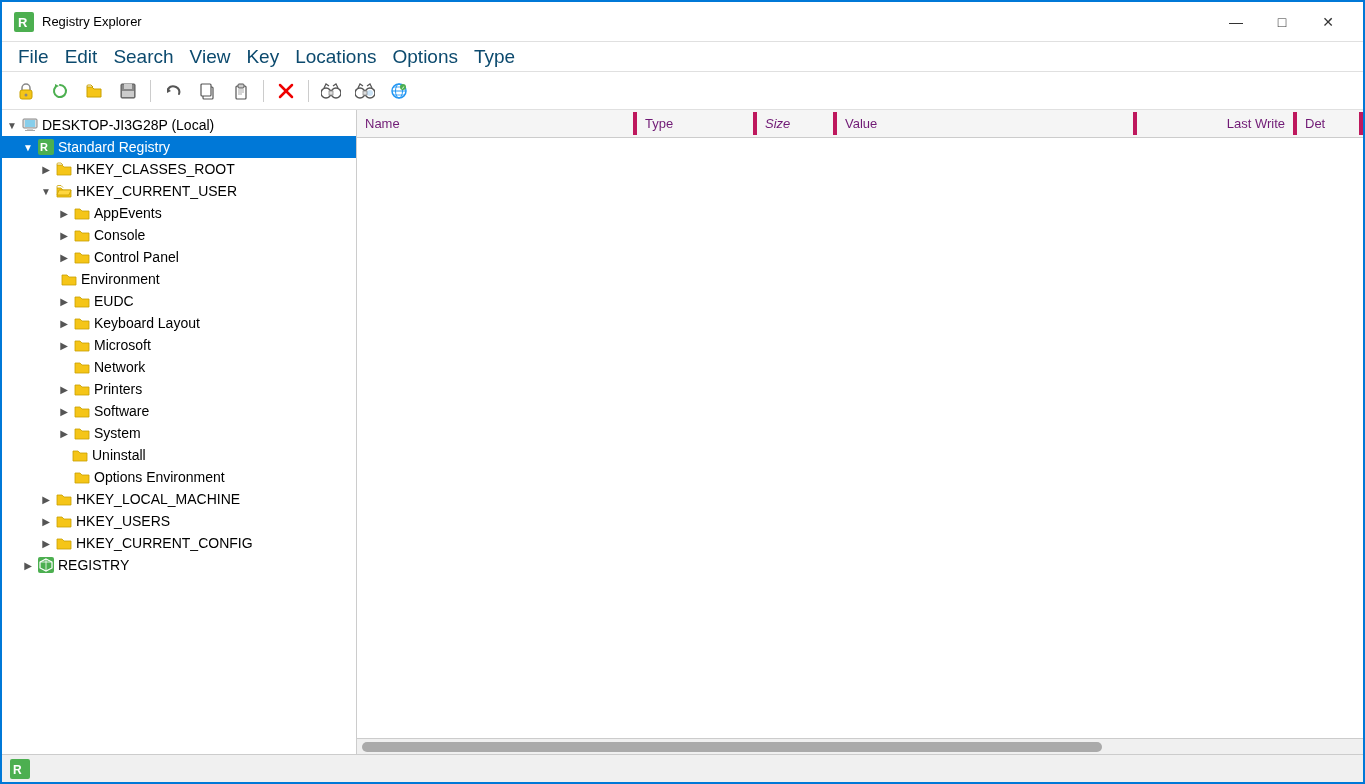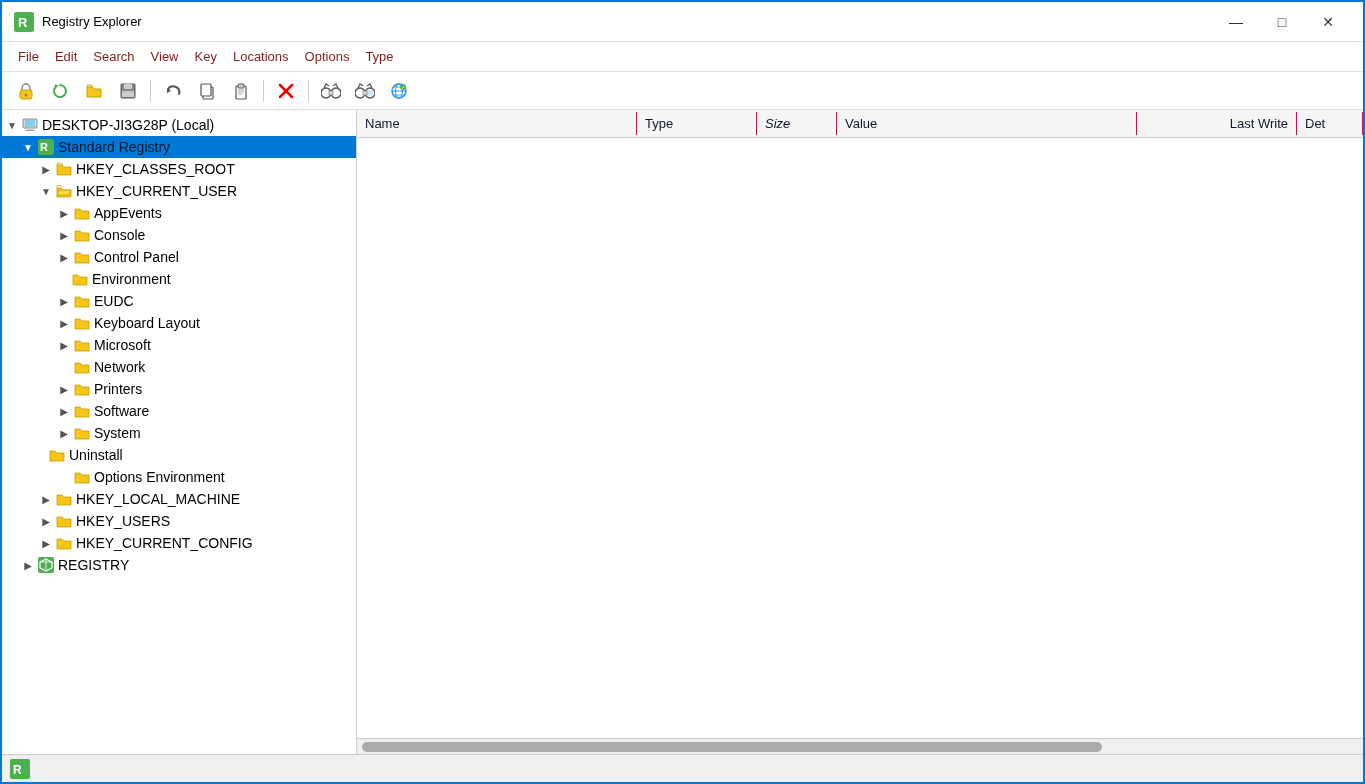--- a/index.html
+++ b/index.html
@@ -66,22 +66,22 @@
       align-items: center;
       padding: 2px 8px;
       border-bottom: 1px solid #e0e0e0;
       height: 30px;
       background: #fff;
     }
 
     .menu-item {
       padding: 3px 8px;
       cursor: pointer;
-      color: #7f1d1d;
-      font-size: 13px;
+      color: #0c4a6e;
+      font-size: 19px;
     }
 
     
     .toolbar {
       display: flex;
       align-items: center;
       padding: 4px 8px;
       border-bottom: 1px solid #e0e0e0;
       height: 38px;
       background: #fff;
@@ -156,22 +156,22 @@
       display: flex;
       border-bottom: 1px solid #ccc;
       background: #f5f5f5;
       height: 28px;
       align-items: center;
     }
 
     .col-header {
       padding: 4px 8px;
       font-size: 13px;
-      color: #0f172a;
-      border-right: 1px solid #be185d;
+      color: #701a75;
+      border-right: 4px solid #be185d;
       cursor: pointer;
       user-select: none;
     }
 
     .col-name { width: 280px; }
     .col-type { width: 120px; }
     .col-size { width: 80px; font-style: italic; }
     .col-value { width: 300px; }
     .col-lastwrite { width: 160px; text-align: right; }
     .col-detail { flex: 1; }
@@ -212,21 +212,21 @@
 
     
     .tree-row {
       display: flex;
       align-items: center;
       height: 22px;
       cursor: pointer;
       white-space: nowrap;
     }
     .tree-row.selected { background: #0078d7; color: white; }
-    .tree-row.selected .item-label { color: #0f172a; }
+    .tree-row.selected .item-label { color: #ffffff; }
 
   </style>
 </head>
 <body>
 
 <div class="title-bar">
 
   <div class="title-bar-top">
     <div class="title-bar-left">
 
@@ -419,85 +419,85 @@
       </div>
 
       <div class="tree-row" style="padding-left:54px;">
         <span class="expand-btn">▶</span>
         <svg width="16" height="16" viewBox="0 0 16 16" style="margin:0 2px;flex-shrink:0;">
           <path d="M1 4h5l2 2h7v8H1z" fill="#f5c518" stroke="#c8a000" stroke-width="0.8"></path>
         </svg>
         <span class="item-label">Control Panel</span>
       </div>
 
+      <div class="tree-row" style="padding-left:41px;">
+        <span class="expand-btn" style="color:transparent;">▶</span>
+        <svg width="16" height="16" viewBox="0 0 16 16" style="margin:0 2px;flex-shrink:0;">
+          <path d="M1 4h5l2 2h7v8H1z" fill="#f5c518" stroke="#c8a000" stroke-width="0.8"></path>
+        </svg>
+        <span class="item-label">Environment</span>
+      </div>
+
+      <div class="tree-row" style="padding-left:54px;">
+        <span class="expand-btn">▶</span>
+        <svg width="16" height="16" viewBox="0 0 16 16" style="margin:0 2px;flex-shrink:0;">
+          <path d="M1 4h5l2 2h7v8H1z" fill="#f5c518" stroke="#c8a000" stroke-width="0.8"></path>
+        </svg>
+        <span class="item-label">EUDC</span>
+      </div>
+
+      <div class="tree-row" style="padding-left:54px;">
+        <span class="expand-btn">▶</span>
+        <svg width="16" height="16" viewBox="0 0 16 16" style="margin:0 2px;flex-shrink:0;">
+          <path d="M1 4h5l2 2h7v8H1z" fill="#f5c518" stroke="#c8a000" stroke-width="0.8"></path>
+        </svg>
+        <span class="item-label">Keyboard Layout</span>
+      </div>
+
+      <div class="tree-row" style="padding-left:54px;">
+        <span class="expand-btn">▶</span>
+        <svg width="16" height="16" viewBox="0 0 16 16" style="margin:0 2px;flex-shrink:0;">
+          <path d="M1 4h5l2 2h7v8H1z" fill="#f5c518" stroke="#c8a000" stroke-width="0.8"></path>
+        </svg>
+        <span class="item-label">Microsoft</span>
+      </div>
+
+      <div class="tree-row" style="padding-left:54px;">
+        <span class="expand-btn" style="color:transparent;">▶</span>
+        <svg width="16" height="16" viewBox="0 0 16 16" style="margin:0 2px;flex-shrink:0;">
+          <path d="M1 4h5l2 2h7v8H1z" fill="#f5c518" stroke="#c8a000" stroke-width="0.8"></path>
+        </svg>
+        <span class="item-label">Network</span>
+      </div>
+
+      <div class="tree-row" style="padding-left:54px;">
+        <span class="expand-btn">▶</span>
+        <svg width="16" height="16" viewBox="0 0 16 16" style="margin:0 2px;flex-shrink:0;">
+          <path d="M1 4h5l2 2h7v8H1z" fill="#f5c518" stroke="#c8a000" stroke-width="0.8"></path>
+        </svg>
+        <span class="item-label">Printers</span>
+      </div>
+
+      <div class="tree-row" style="padding-left:54px;">
+        <span class="expand-btn">▶</span>
+        <svg width="16" height="16" viewBox="0 0 16 16" style="margin:0 2px;flex-shrink:0;">
+          <path d="M1 4h5l2 2h7v8H1z" fill="#f5c518" stroke="#c8a000" stroke-width="0.8"></path>
+        </svg>
+        <span class="item-label">Software</span>
+      </div>
+
+      <div class="tree-row" style="padding-left:54px;">
+        <span class="expand-btn">▶</span>
+        <svg width="16" height="16" viewBox="0 0 16 16" style="margin:0 2px;flex-shrink:0;">
+          <path d="M1 4h5l2 2h7v8H1z" fill="#f5c518" stroke="#c8a000" stroke-width="0.8"></path>
+        </svg>
+        <span class="item-label">System</span>
+      </div>
+
       <div class="tree-row" style="padding-left:52px;">
-        <span class="expand-btn" style="color:transparent;">▶</span>
-        <svg width="16" height="16" viewBox="0 0 16 16" style="margin:0 2px;flex-shrink:0;">
-          <path d="M1 4h5l2 2h7v8H1z" fill="#f5c518" stroke="#c8a000" stroke-width="0.8"></path>
-        </svg>
-        <span class="item-label">Environment</span>
-      </div>
-
-      <div class="tree-row" style="padding-left:54px;">
-        <span class="expand-btn">▶</span>
-        <svg width="16" height="16" viewBox="0 0 16 16" style="margin:0 2px;flex-shrink:0;">
-          <path d="M1 4h5l2 2h7v8H1z" fill="#f5c518" stroke="#c8a000" stroke-width="0.8"></path>
-        </svg>
-        <span class="item-label">EUDC</span>
-      </div>
-
-      <div class="tree-row" style="padding-left:54px;">
-        <span class="expand-btn">▶</span>
-        <svg width="16" height="16" viewBox="0 0 16 16" style="margin:0 2px;flex-shrink:0;">
-          <path d="M1 4h5l2 2h7v8H1z" fill="#f5c518" stroke="#c8a000" stroke-width="0.8"></path>
-        </svg>
-        <span class="item-label">Keyboard Layout</span>
-      </div>
-
-      <div class="tree-row" style="padding-left:54px;">
-        <span class="expand-btn">▶</span>
-        <svg width="16" height="16" viewBox="0 0 16 16" style="margin:0 2px;flex-shrink:0;">
-          <path d="M1 4h5l2 2h7v8H1z" fill="#f5c518" stroke="#c8a000" stroke-width="0.8"></path>
-        </svg>
-        <span class="item-label">Microsoft</span>
-      </div>
-
-      <div class="tree-row" style="padding-left:54px;">
-        <span class="expand-btn" style="color:transparent;">▶</span>
-        <svg width="16" height="16" viewBox="0 0 16 16" style="margin:0 2px;flex-shrink:0;">
-          <path d="M1 4h5l2 2h7v8H1z" fill="#f5c518" stroke="#c8a000" stroke-width="0.8"></path>
-        </svg>
-        <span class="item-label">Network</span>
-      </div>
-
-      <div class="tree-row" style="padding-left:54px;">
-        <span class="expand-btn">▶</span>
-        <svg width="16" height="16" viewBox="0 0 16 16" style="margin:0 2px;flex-shrink:0;">
-          <path d="M1 4h5l2 2h7v8H1z" fill="#f5c518" stroke="#c8a000" stroke-width="0.8"></path>
-        </svg>
-        <span class="item-label">Printers</span>
-      </div>
-
-      <div class="tree-row" style="padding-left:54px;">
-        <span class="expand-btn">▶</span>
-        <svg width="16" height="16" viewBox="0 0 16 16" style="margin:0 2px;flex-shrink:0;">
-          <path d="M1 4h5l2 2h7v8H1z" fill="#f5c518" stroke="#c8a000" stroke-width="0.8"></path>
-        </svg>
-        <span class="item-label">Software</span>
-      </div>
-
-      <div class="tree-row" style="padding-left:54px;">
-        <span class="expand-btn">▶</span>
-        <svg width="16" height="16" viewBox="0 0 16 16" style="margin:0 2px;flex-shrink:0;">
-          <path d="M1 4h5l2 2h7v8H1z" fill="#f5c518" stroke="#c8a000" stroke-width="0.8"></path>
-        </svg>
-        <span class="item-label">System</span>
-      </div>
-
-      <div class="tree-row" style="padding-left:29px;">
         <span class="expand-btn" style="color:transparent;">▶</span>
         <svg width="16" height="16" viewBox="0 0 16 16" style="margin:0 2px;flex-shrink:0;">
           <path d="M1 4h5l2 2h7v8H1z" fill="#f5c518" stroke="#c8a000" stroke-width="0.8"></path>
         </svg>
         <span class="item-label">Uninstall</span>
       </div>
 
       <div class="tree-row" style="padding-left:54px;">
         <span class="expand-btn" style="color:transparent;">▶</span>
         <svg width="16" height="16" viewBox="0 0 16 16" style="margin:0 2px;flex-shrink:0;">

